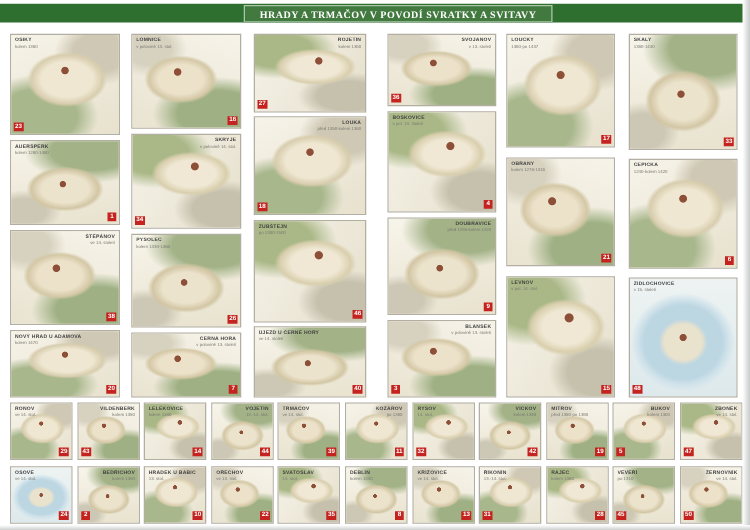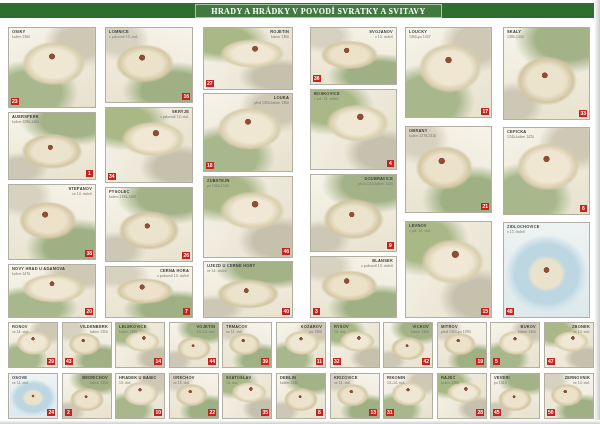--- a/index.html
+++ b/index.html
@@ -58,21 +58,21 @@
          font-size:5px;font-weight:bold;line-height:7px;min-width:7px;height:7px;
          text-align:center;padding:0 1px;box-sizing:border-box;}
   .badge.bl{left:2px;} .badge.br{right:2px;}
 </style>
 </head>
 <body>
 
 <div class="page">
   <div class="banner">
     <div class="title-box">
-      <span>HRADY A HRÁDKY V POVODÍ SVRATKY A SVITAVY</span>
+      <span>HRADY A TRMAČOV V POVODÍ SVRATKY A SVITAVY</span>
     </div>
   </div>
   <div id="panels">
       <div class="panel" style="left: 8px; top: 27px; width: 88px; height: 81px;">
         <div class="art a1"></div>
         <div class="lbl tl">
           <div class="nm">OSIKY</div>
           <div class="dt">kolem 1360</div>
         </div>
         <div class="badge bl">23</div>

